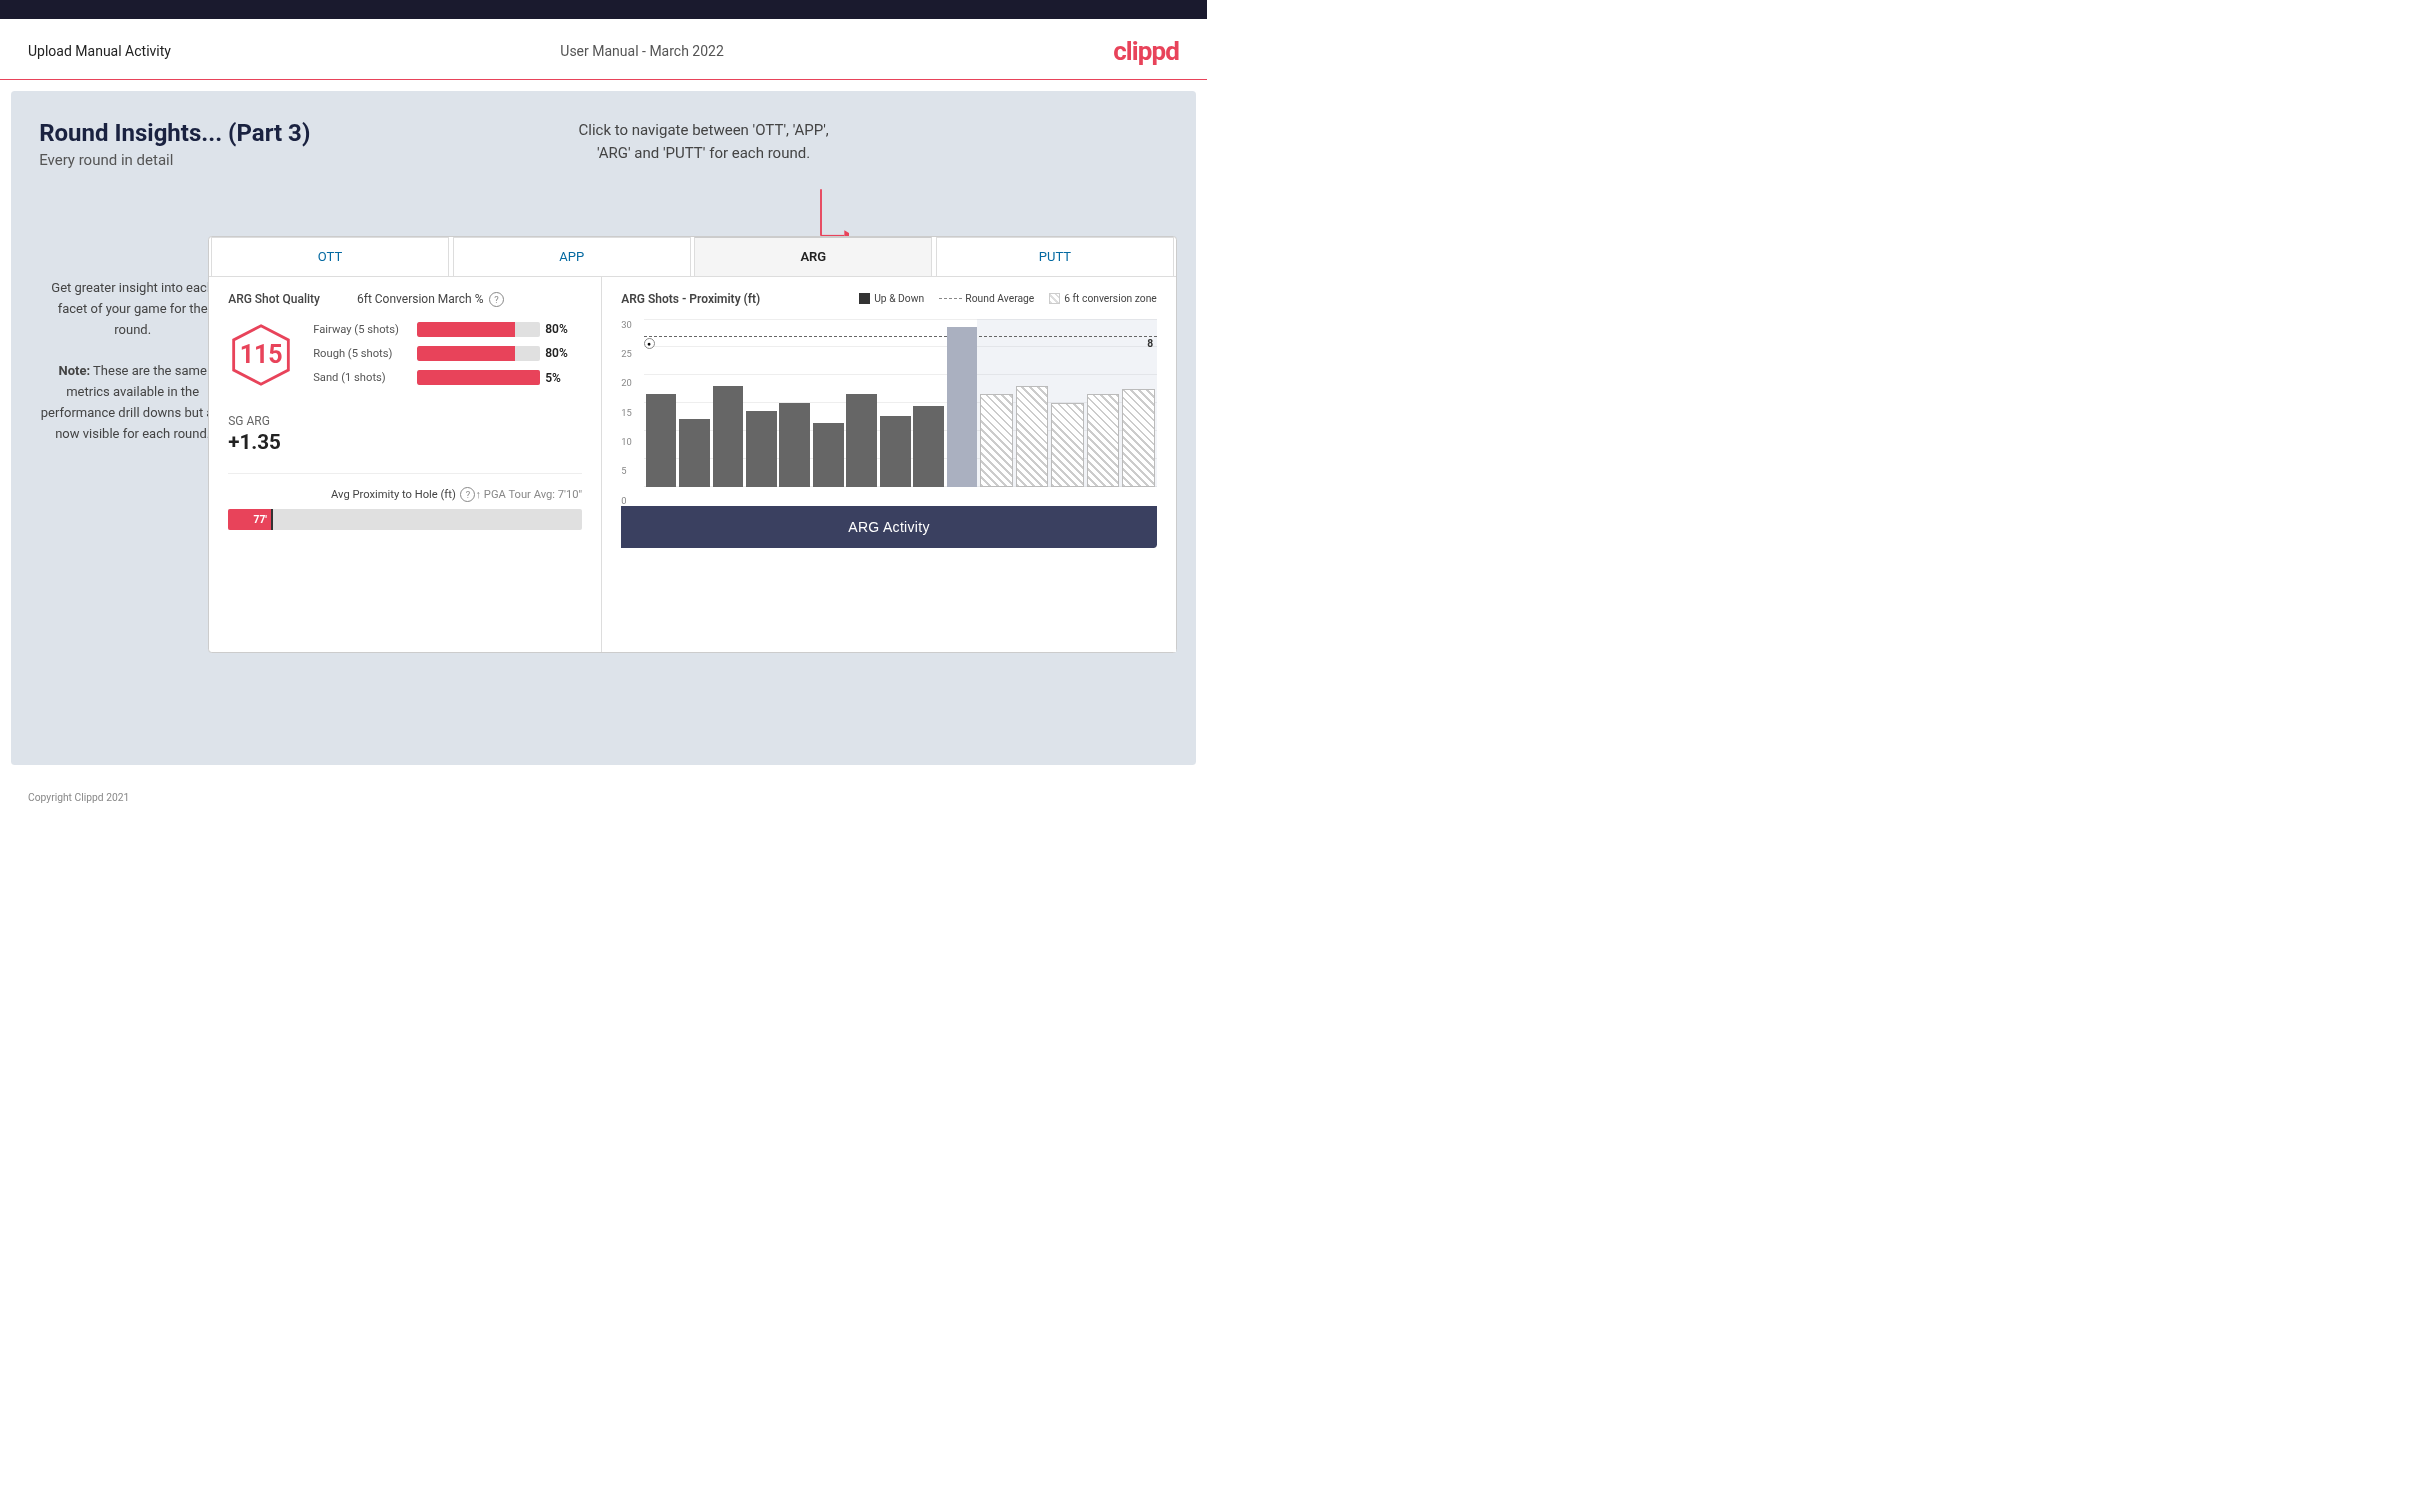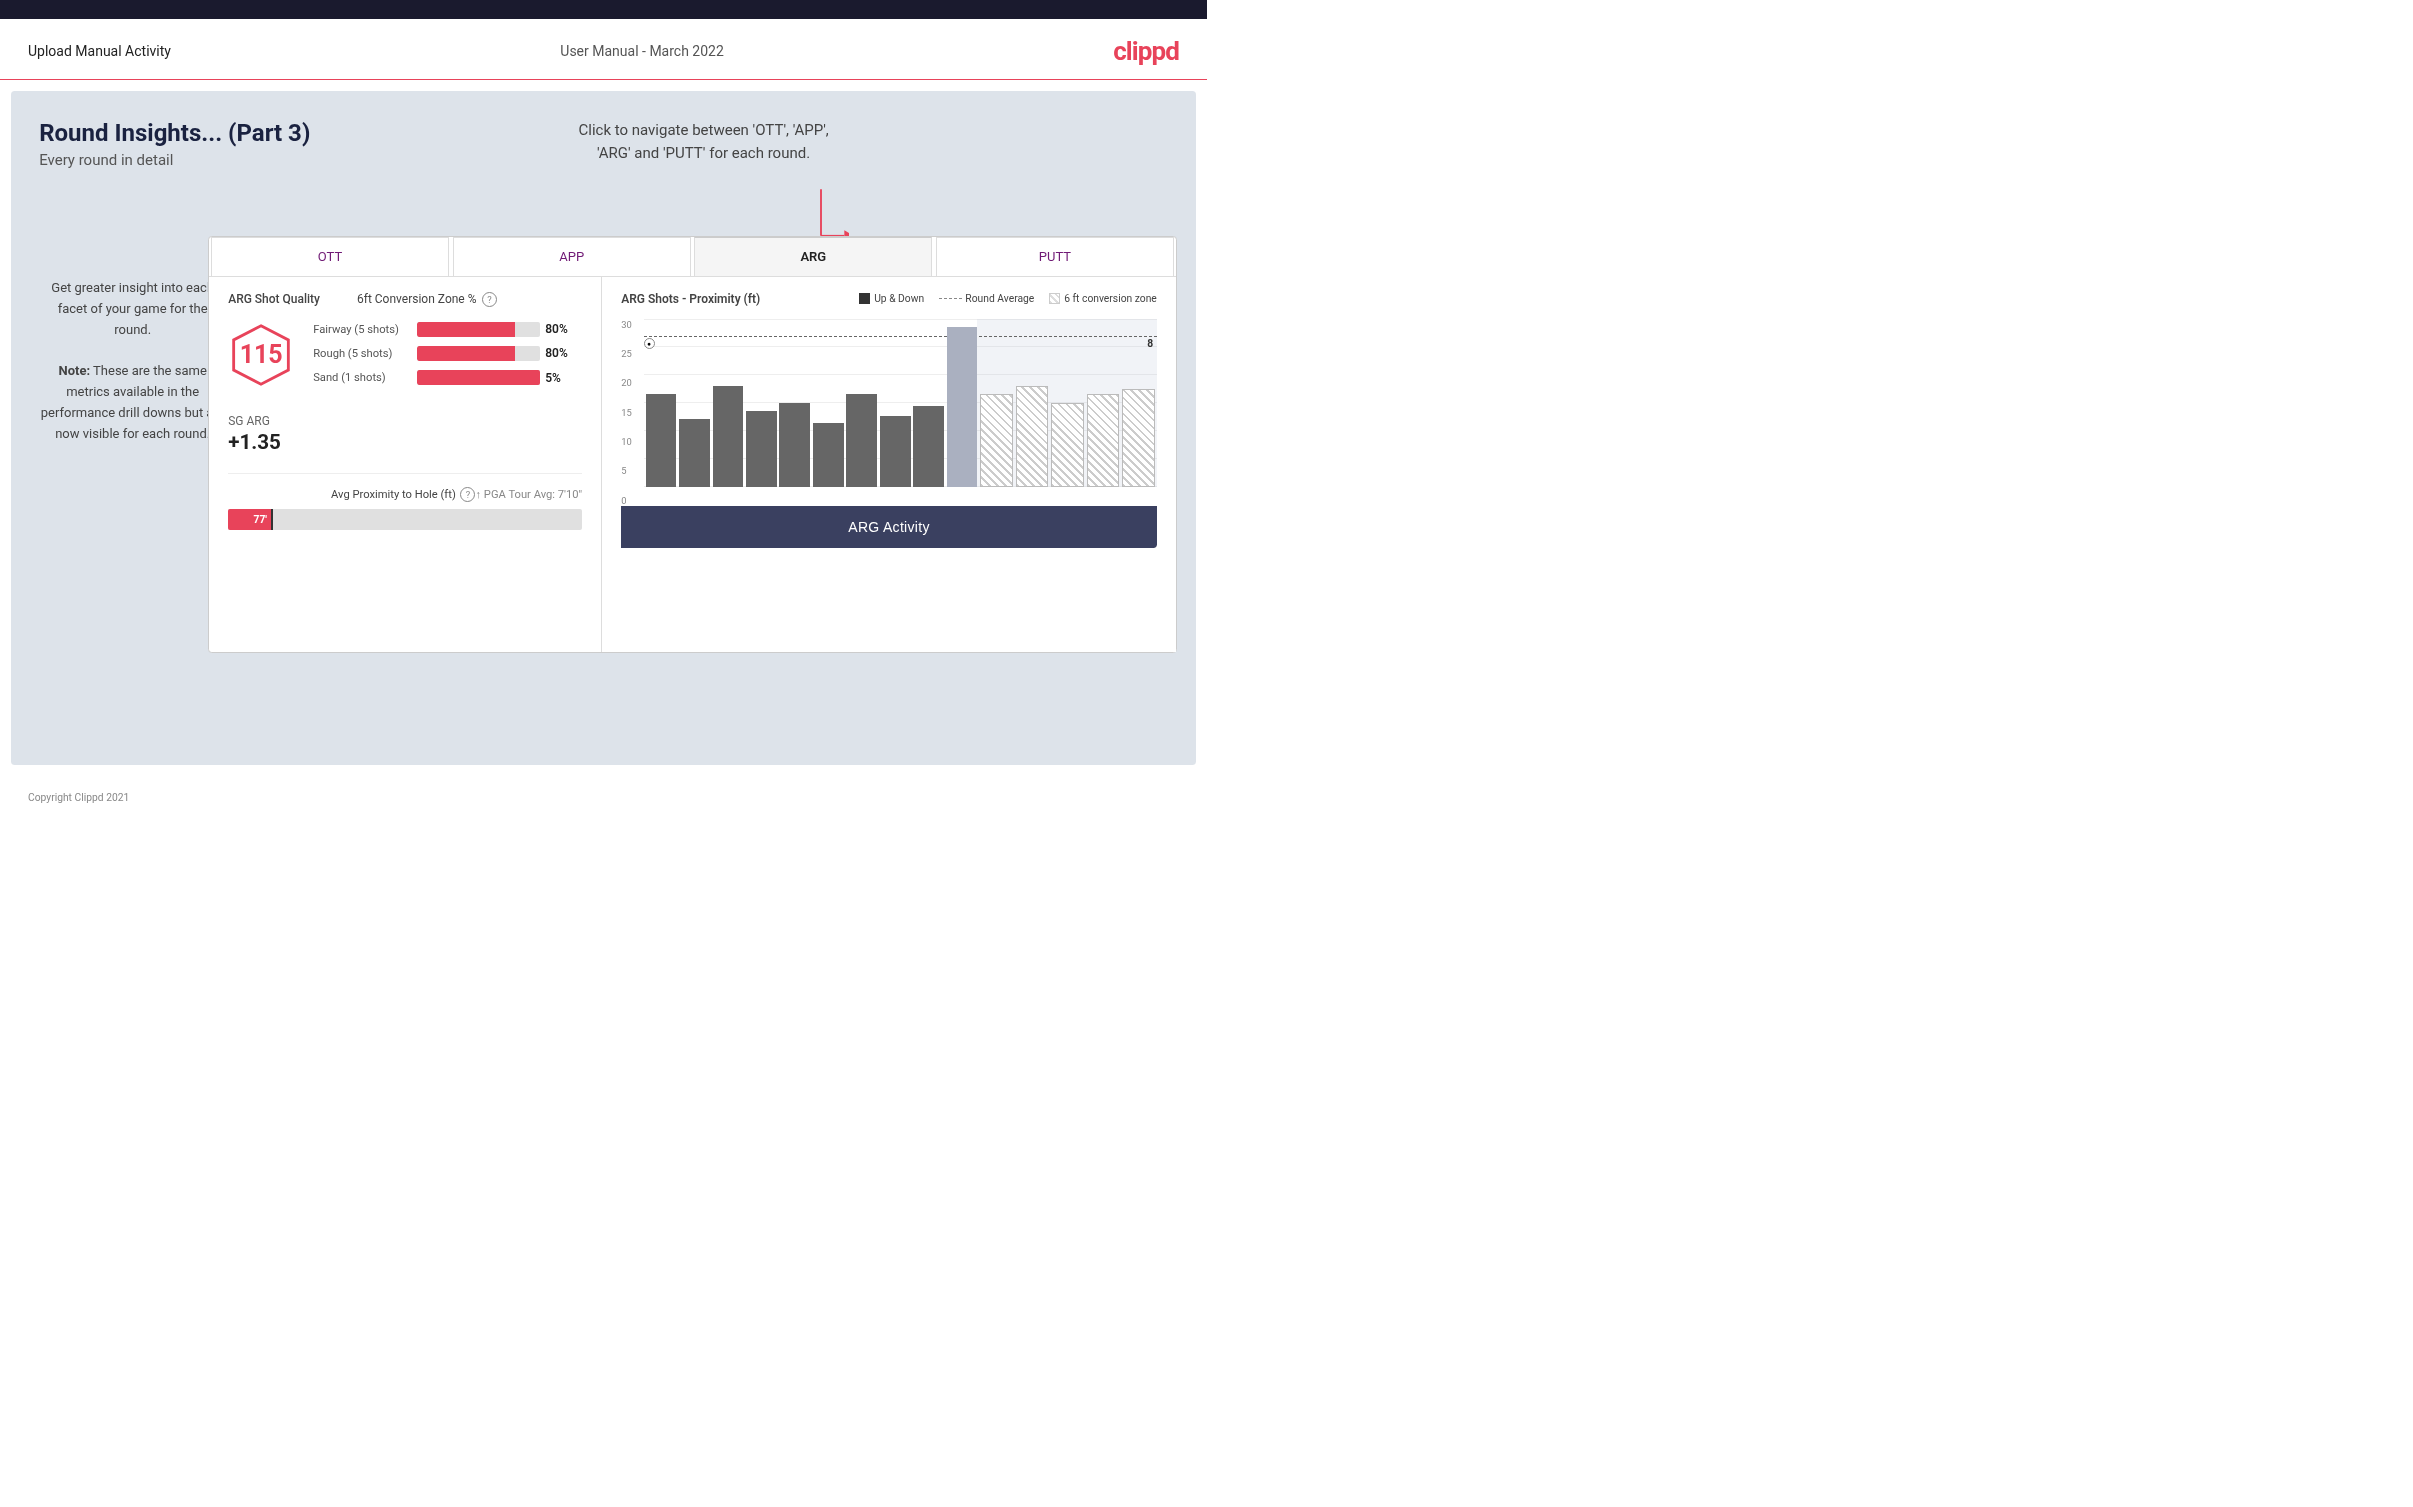--- a/index.html
+++ b/index.html
@@ -115,21 +115,21 @@
     
     .tabs {
       display: flex;
       border-bottom: 0.9px solid #ddd;
     }
     .tab {
       flex: 1;
       padding: 11.2px 0;
       text-align: center;
       font-size: 13px;
-      color: #701a75;
+      color: #0369a1;
       cursor: pointer;
       border: 0.9px solid #ddd;
       border-bottom: none;
       background: #fff;
       margin: 0 1.9px;
     }
     .tab.active {
       background: #f5f5f5;
       font-weight: 600;
       color: #222;
@@ -496,21 +496,21 @@
       <div class="tab">PUTT</div>
     </div>
 
     <div class="panels">
 
       <div class="left-panel">
 
         <div class="panel-header">
           <span class="panel-header-label">ARG Shot Quality</span>
           <span style="display:flex;align-items:center;gap:5.6px;">
-            <span>6ft Conversion Zone %</span>
+            <span>6ft Conversion March %</span>
             <span class="help-icon">?</span>
           </span>
         </div>
 
         <div class="hex-score-row">
 
           <div class="hexagon">
             <svg width="66" height="66" viewBox="0 0 70 70">
               <polygon points="35,4 64,19 64,51 35,66 6,51 6,19" fill="none" stroke="#e8435a" stroke-width="3"></polygon>
             </svg>

